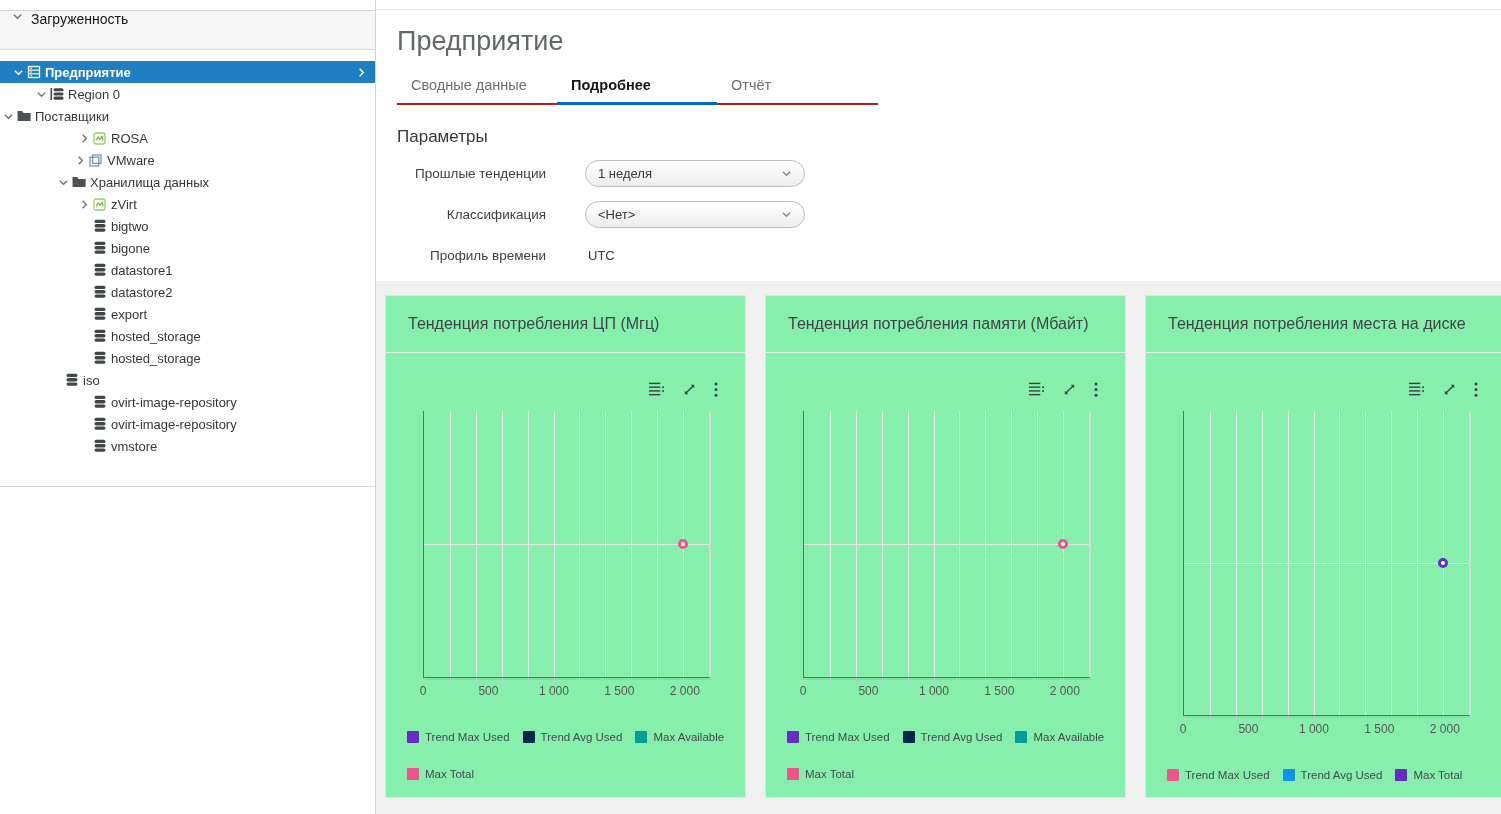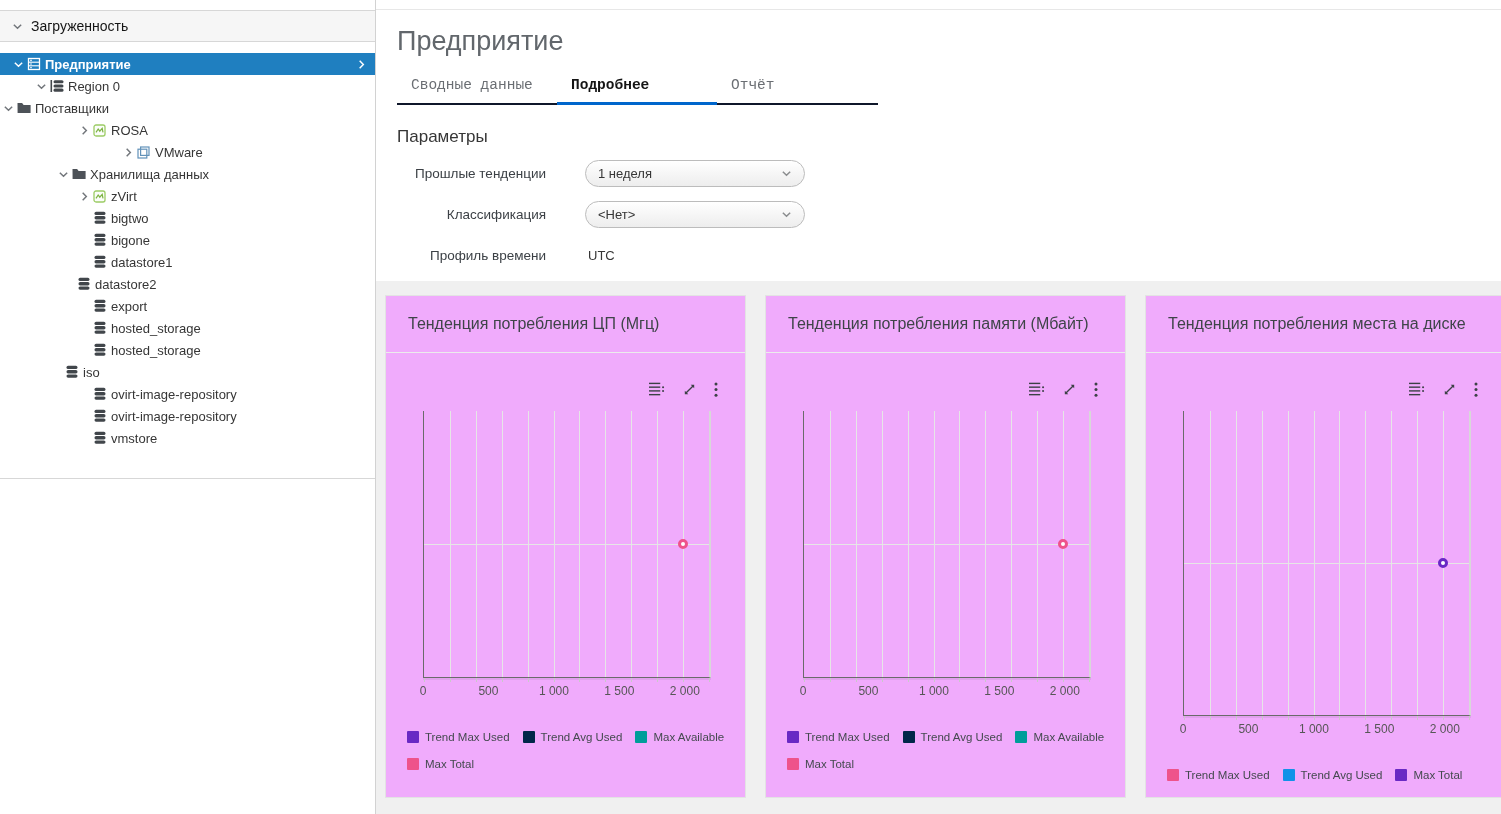--- a/index.html
+++ b/index.html
@@ -3,76 +3,76 @@
 <meta charset="utf-8">
 <style>
   * { margin:0; padding:0; box-sizing:border-box; }
   html,body { width:1501px; height:814px; overflow:hidden; background:#fff;
               font-family:"Liberation Sans", sans-serif; }
   .app { position:relative; width:1501px; height:814px; }
 
   
   .sidebar { position:absolute; left:0; top:0; width:376px; height:814px;
              background:#fff; border-right:1px solid #d2d2d2; }
-  .sidebar-header { margin-top:10px; height:32px; background:#f6f6f6;
+  .sidebar-header { margin-top:10px; height:40px; background:#f6f6f6;
                     border-top:1px solid #d7d7d7; border-bottom:1px solid #d7d7d7;
-                    display:flex; align-items:center; padding-left:12px; cursor:pointer;
+                    display:flex; padding-left:12px; cursor:pointer;
                     color:#151515; font-size:14px; }
   .sidebar-header .chev { color:#72767b; display:inline-flex; margin-right:8px; }
   .tree-panel { height:437px; border-bottom:1px solid #d7d7d7; padding-top:11px; overflow:hidden; }
   .tree-row { height:22px; display:flex; align-items:center; font-size:13px; color:#363636;
               cursor:pointer; position:relative; }
   .tree-row .slot { width:16px; display:inline-flex; justify-content:center; color:#72767b; flex:none; }
   .tree-row .ticon { width:15px; display:inline-flex; justify-content:center; margin-right:4px; flex:none; }
   .tree-row .tlabel { white-space:nowrap; }
   .tree-row.selected { background:#1f7fc0; color:#fff; font-weight:600; }
   .tree-row.selected .slot { color:#fff; }
   .tree-row .trailing { position:absolute; right:8px; color:#fff; display:inline-flex; }
 
   
   .main { position:absolute; left:376px; top:0; right:0; height:814px; }
   .main-topline { position:absolute; top:9px; left:0; right:0; height:1px; background:#e7e7e7; }
   .page-title { margin:26px 0 0 21px; font-size:27px; font-weight:300; color:#62676c; }
-  .tabs { display:flex; width:481px; margin:20px 0 0 21px; border-bottom:2px solid #0f172a;font-family:Liberation Mono, monospace; }
+  .tabs { display:flex; width:481px; margin:20px 0 0 21px; border-bottom:2px solid #b91c1c; }
   .tab { width:160px; padding:0 0 9px 14px; font-size:14.5px; color:#6a6e73; cursor:pointer; }
   .tab.active { color:#151515; font-weight:700; margin-bottom:-2px; border-bottom:3px solid #0066cc; }
   .params-heading { margin:22px 0 0 21px; font-size:17px; font-weight:400; color:#363636; }
   .params { margin:13px 0 0 21px; }
   .param-row { display:flex; align-items:center; margin-bottom:14px; height:27px; }
   .param-label { width:149px; text-align:right; font-size:13.5px; color:#3c4146; }
   .param-control { margin-left:39px; }
   .dropdown { width:220px; height:27px; border:1px solid #bcbcbc; border-radius:14px;
               background:linear-gradient(#ffffff,#ededed); display:flex; align-items:center;
               padding:0 12px; font-size:13px; color:#363636; cursor:pointer; }
   .dropdown .dd-value { flex:1; }
   .dropdown .chev { color:#8b8d8f; display:inline-flex; }
   .param-static { font-size:13px; color:#363636; margin-left:42px; }
 
   
   .cards-region { position:absolute; top:281px; left:0; width:1126px; bottom:0; background:#f0f0f0; }
   .cards { display:flex; gap:19px; margin:14px 0 0 9px; width:1140px; }
-  .card { width:361px; height:503px; background:#f0abfc; border:1px solid #e3e3e3; flex:none; }
+  .card { width:361px; height:503px; background:#86efac; border:1px solid #e3e3e3; flex:none; }
   .card-title { height:57px; border-bottom:1px solid #ececec; display:flex; align-items:center;
                 padding-left:22px; font-size:16px; color:#3f4449; }
   .card-toolbar { display:flex; justify-content:flex-end; align-items:center; gap:17px;
                   margin-top:28px; padding-right:27px; height:17px; }
   .card-toolbar .tbtn { display:inline-flex; cursor:pointer; }
   .plot-wrap { margin-left:37px; margin-top:13px; width:288px; position:relative; }
   .plot { position:relative; width:288px; border-left:1px solid #6a6a6a;
           border-bottom:1px solid #6a6a6a; border-right:2px solid #d8d8d8;
           box-shadow:0 2px 0 rgba(0,0,0,0.06); }
   .vgrid { position:absolute; top:0; bottom:0; width:1px; background:#e6e6e6; }
   .hgrid { position:absolute; left:0; right:0; top:50%; height:1px; background:#e6e6e6; }
   .vtick { position:absolute; bottom:-5px; height:4px; width:1px; background:#c9c9c9; }
   .dpoint { position:absolute; width:10px; height:10px; border-radius:50%; background:#fff;
             border:3px solid #ee538b; transform:translate(-50%,-50%); z-index:2; }
   .xlabels { position:relative; height:22px; margin-left:37px; width:288px; }
   .xlabel { position:absolute; top:6px; transform:translateX(-50%); font-size:12px; color:#565656;
             white-space:nowrap; }
-  .legend { display:flex; flex-wrap:wrap; row-gap:15px; width:332px; margin:31px 0 0 21px; }
+  .legend { display:flex; flex-wrap:wrap; row-gap:25px; width:332px; margin:31px 0 0 21px; }
   .legend-item { display:flex; align-items:center; margin-right:13px; cursor:pointer; }
   .legend-swatch { width:12px; height:12px; border-radius:1px; margin-right:6px; flex:none; }
   .legend-label { font-size:11.5px; color:#44494f; white-space:nowrap; }
 </style>
 </head>
 <body>
 
 <div class="app">
 
   <aside class="sidebar">
@@ -144,21 +144,21 @@
             </svg>
           </span>
           <span class="ticon">
             <svg viewBox="0 0 13 13" width="13" height="13">
               <rect x="1" y="1" width="11" height="11" rx="2" fill="#fbfdf9" stroke="#9ccc65" stroke-width="1.3"></rect>
               <path d="M3 8.4l2.2-3.4 1.6 2.2 2.4-2.8 0.8 4" fill="none" stroke="#7cb342" stroke-width="1.2"></path>
             </svg>
           </span>
           <span class="tlabel">ROSA</span>
         </div>
-        <div class="tree-row" style="padding-left: 120px;">
+        <div class="tree-row" style="padding-left: 72px;">
           <span class="slot">
             <svg viewBox="0 0 12 12" width="11" height="11">
               <path d="M4 2l4 4-4 4" fill="none" stroke="currentColor" stroke-width="1.6"></path>
             </svg>
           </span>
           <span class="ticon">
             <svg viewBox="0 0 13 13" width="13" height="13">
               <rect x="1" y="3.2" width="8.8" height="8.8" fill="none" stroke="#6292b9" stroke-width="1.2"></rect>
               <rect x="3.6" y="1" width="8.4" height="8.4" fill="none" stroke="#6292b9" stroke-width="1.2"></rect>
             </svg>
@@ -224,21 +224,21 @@
             <svg viewBox="0 0 14 14" width="14" height="14">
               <g fill="#41464b">
                 <rect x="1.5" y="0.8" width="11" height="3.3" rx="1.6"></rect>
                 <rect x="1.5" y="5.1" width="11" height="3.3" rx="1.6"></rect>
                 <rect x="1.5" y="9.4" width="11" height="3.3" rx="1.6"></rect>
               </g>
             </svg>
           </span>
           <span class="tlabel">datastore1</span>
         </div>
-        <div class="tree-row" style="padding-left: 60px;">
+        <div class="tree-row" style="padding-left: 76px;">
           <span class="slot"></span>
           <span class="ticon">
             <svg viewBox="0 0 14 14" width="14" height="14">
               <g fill="#41464b">
                 <rect x="1.5" y="0.8" width="11" height="3.3" rx="1.6"></rect>
                 <rect x="1.5" y="5.1" width="11" height="3.3" rx="1.6"></rect>
                 <rect x="1.5" y="9.4" width="11" height="3.3" rx="1.6"></rect>
               </g>
             </svg>
           </span>

